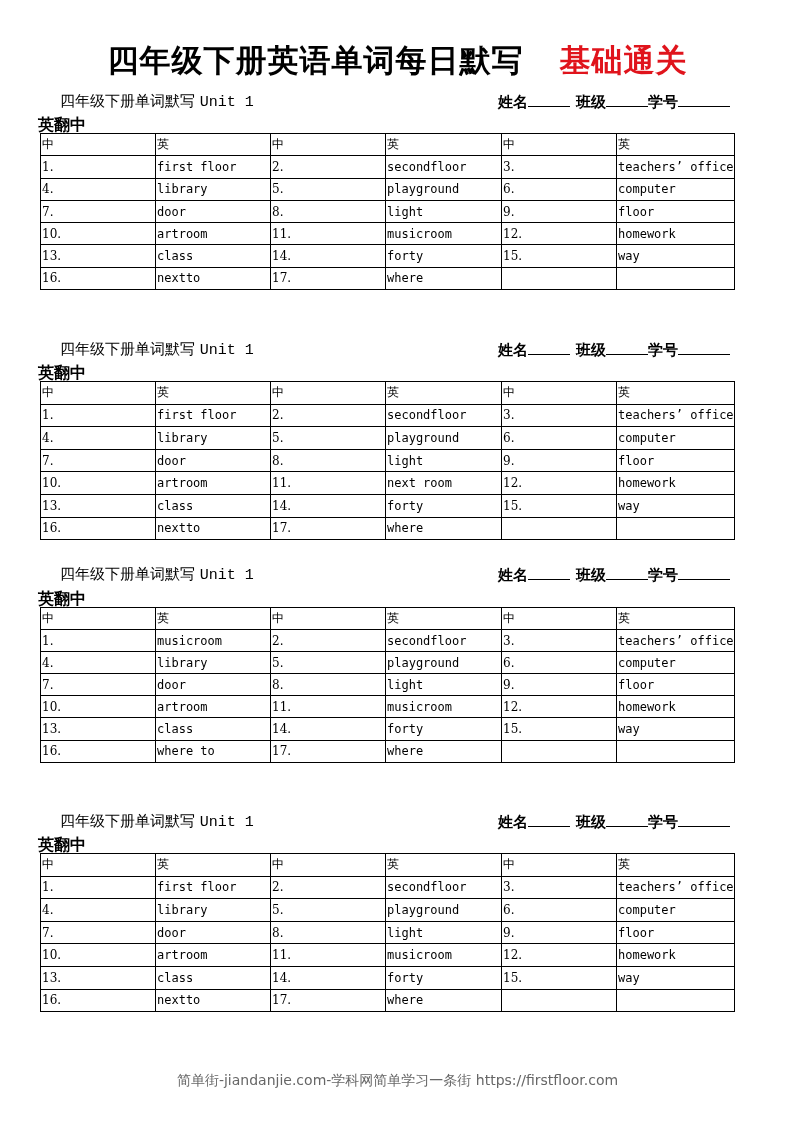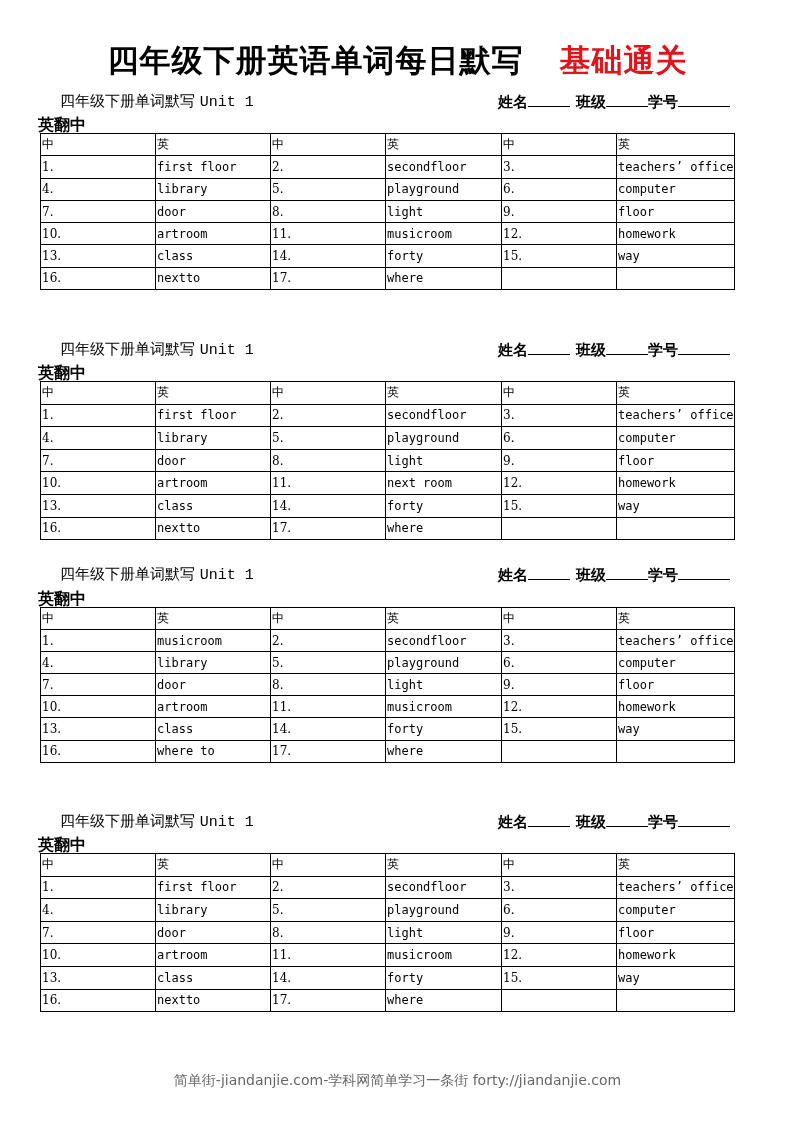--- a/index.html
+++ b/index.html
@@ -322,13 +322,13 @@
             <td class="num">17.</td>
             <td class="">where</td>
             <td class="num"></td>
             <td class=""></td>
           </tr>
         </tbody>
       </table>
     </div>
   </div>
 
-<div class="footer">简单街-jiandanjie.com-学科网简单学习一条街 forty://jiandanjie.com</div>
+<div class="footer">简单街-jiandanjie.com-学科网简单学习一条街 https://firstfloor.com</div>
 
 </body></html>

